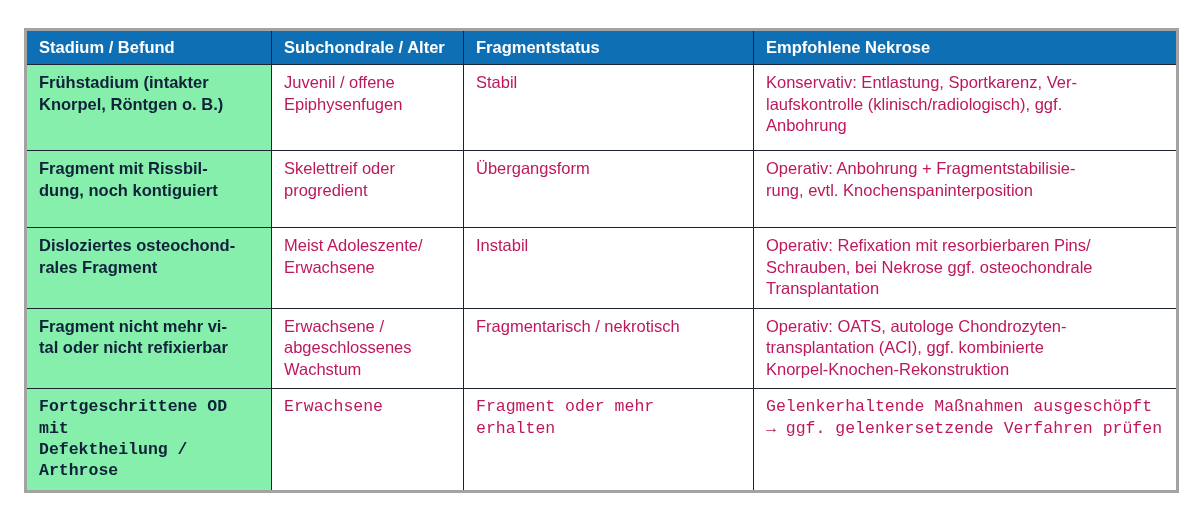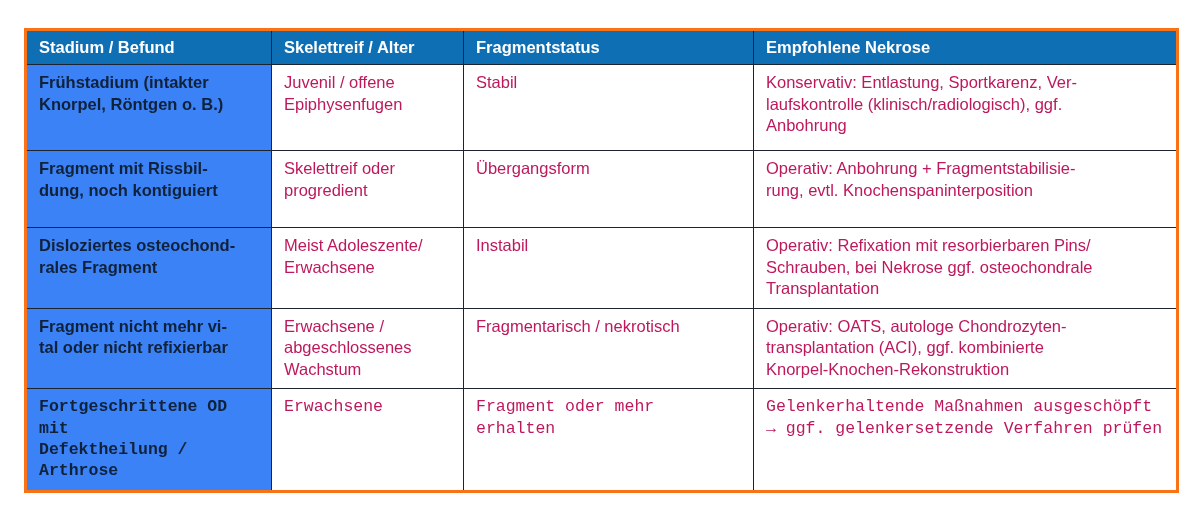--- a/index.html
+++ b/index.html
@@ -10,21 +10,21 @@
     position:relative;
     -webkit-font-smoothing:antialiased;
   }
   .table-wrap{
     position:absolute;left:24px;top:28px;width:1152px;
   }
   table.od-table{
     width:1152px;
     border-collapse:collapse;
     table-layout:fixed;
-    border:3px solid #f97316;
+    border:3px solid #a3a3a3;
   }
   table.od-table col.c1{width:246px;}
   table.od-table col.c2{width:192px;}
   table.od-table col.c3{width:290px;}
   table.od-table col.c4{width:424px;}
   table.od-table th, table.od-table td{
     border:1.5px solid #1b2430;
     vertical-align:top;
     text-align:left;
     padding:7px 12px 8px 12px;
@@ -37,21 +37,21 @@
     background:#0f6fb4;
     color:#ffffff;
     font-weight:bold;
     height:34px;
     padding-top:6px;
     padding-bottom:6px;
     vertical-align:middle;
     white-space:nowrap;
   }
   table.od-table td.label-cell{
-    background:#3b82f6;
+    background:#86efac;
     color:#10213a;
     font-weight:bold;
   }
   table.od-table td.body-cell{
     background:#ffffff;
     color:#be185d;
     font-weight:normal;
   }
   
   tbody tr:nth-child(1){height:86px;}
@@ -68,21 +68,21 @@
   <table class="od-table">
     <colgroup>
       <col class="c1">
         <col class="c2">
         <col class="c3">
         <col class="c4">
     </colgroup>
     <thead>
       <tr id="head-row">
           <th>Stadium / Befund</th>
-          <th>Skelettreif / Alter</th>
+          <th>Subchondrale / Alter</th>
           <th>Fragmentstatus</th>
           <th>Empfohlene Nekrose</th>
         </tr>
     </thead>
     <tbody id="body-rows">
         <tr>
           <td class="label-cell">Frühstadium (intakter
 Knorpel, Röntgen o. B.)</td>
           <td class="body-cell">Juvenil / offene
 Epiphysenfugen</td>

